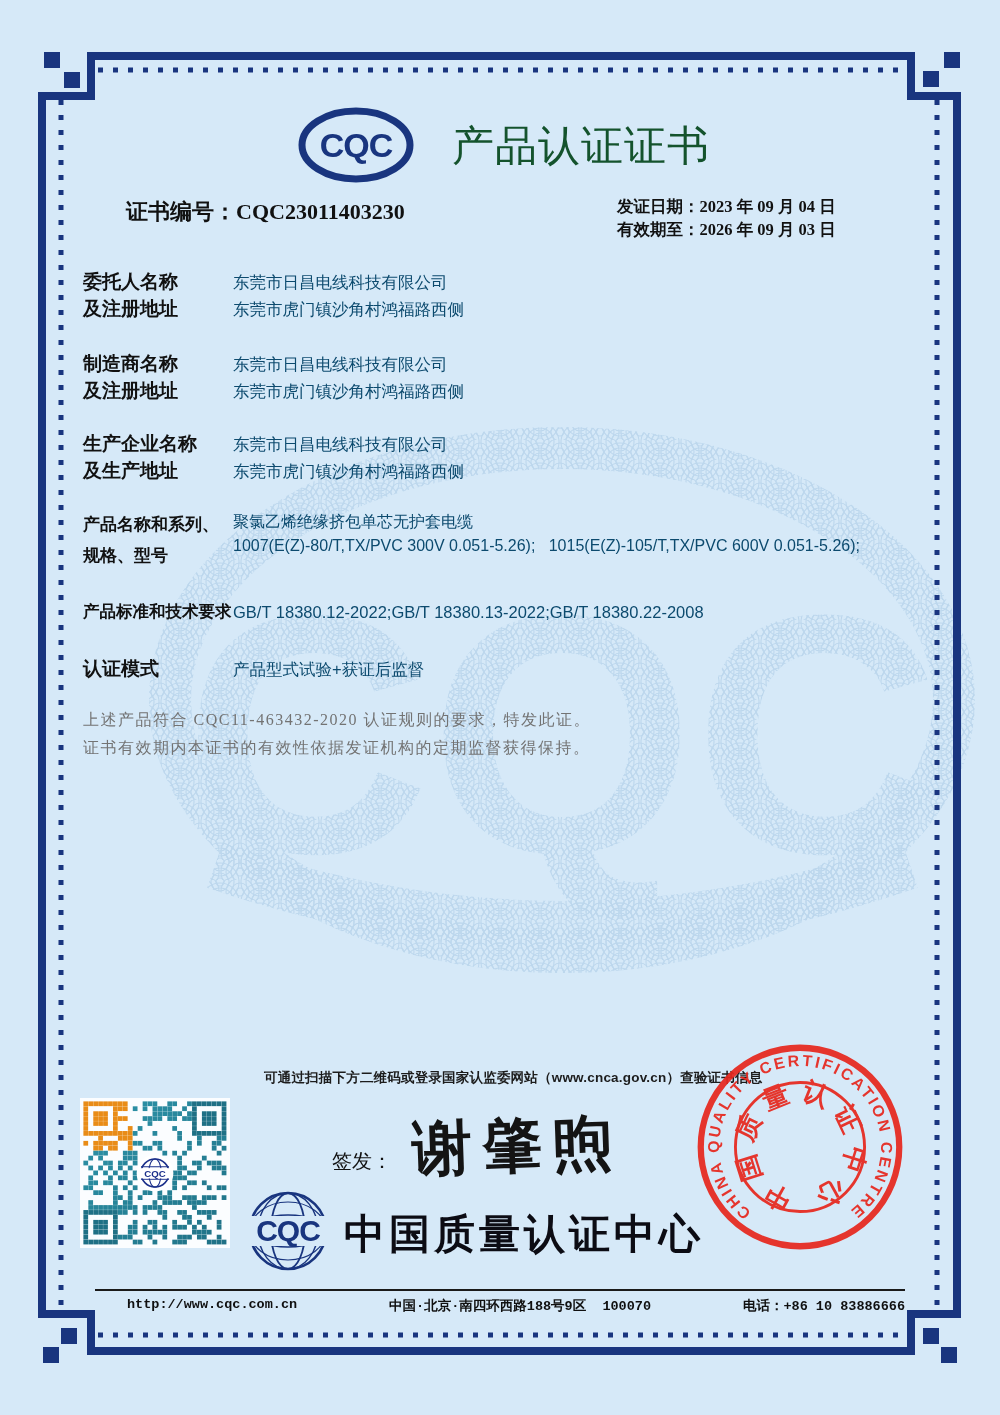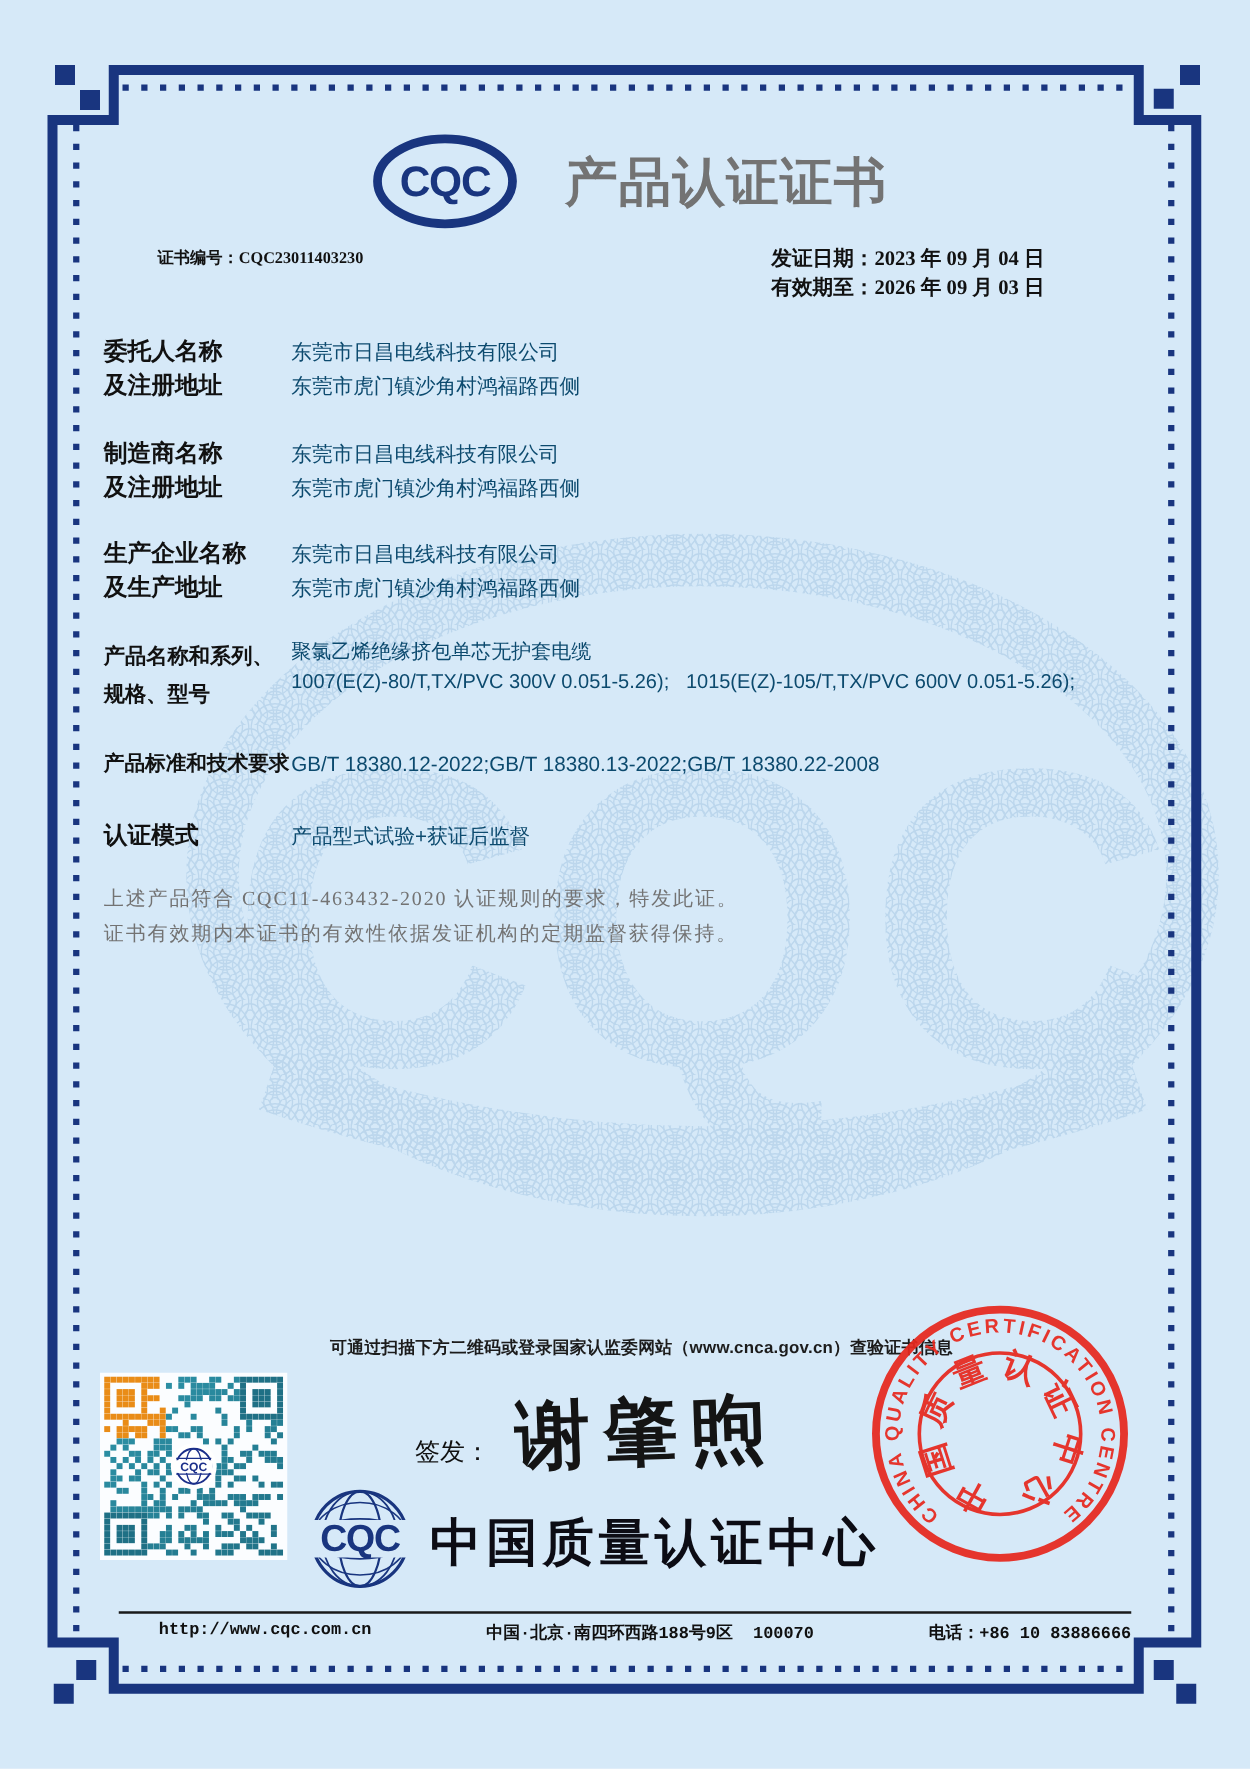--- a/index.html
+++ b/index.html
@@ -1,22 +1,22 @@
 <!DOCTYPE html>
 <html><head>
 <meta charset="utf-8">
 <style>
   html,body{margin:0;padding:0;background:#eef4fa;}
   #page{position:relative;width:1000px;height:1415px;background:#d6e9f8;overflow:hidden;
         font-family:"Liberation Sans",sans-serif;color:#111;}
   .abs{position:absolute;}
   svg{display:block;}
   
-  #title{left:452px;top:118px;font-size:42px;font-weight:700;letter-spacing:1px;color:#737373;}
-  #certno{left:126px;top:197px;font-size:13px;font-weight:700;font-family:"Liberation Serif",serif;}
+  #title{left:452px;top:118px;font-size:42px;font-weight:400;letter-spacing:1px;color:#14532d;}
+  #certno{left:126px;top:197px;font-size:22px;font-weight:700;font-family:"Liberation Serif",serif;}
   #dates{left:617px;top:195px;font-size:16.5px;font-weight:700;line-height:23px;font-family:"Liberation Serif",serif;}
   
   .field-row{position:absolute;left:83px;width:840px;}
   .field-label{position:absolute;left:0;top:0;width:150px;}
   .field-value{position:absolute;left:150px;top:1px;width:690px;color:#0c4a6e;}
   .f-line{font-size:19px;font-weight:700;line-height:27px;white-space:pre;}
   .v-line{font-size:16.5px;line-height:27px;white-space:pre;}
   .field-row.compact .f-line{font-size:17px;line-height:31px;}
   .field-row.compact .v-line{font-size:16px;line-height:23.5px;}
   .field-row.small .f-line{font-size:16.5px;}

